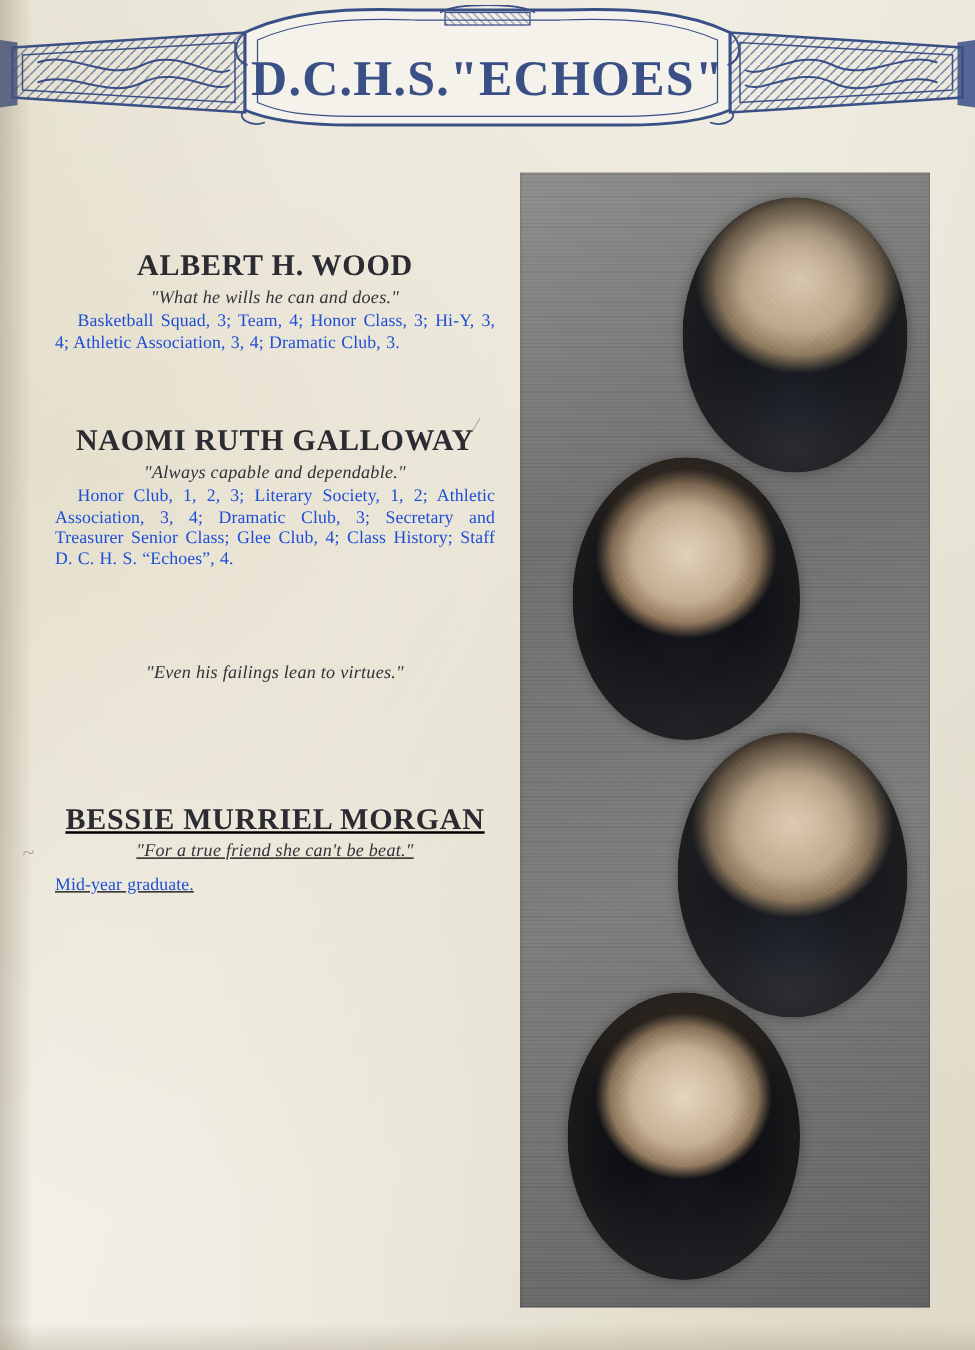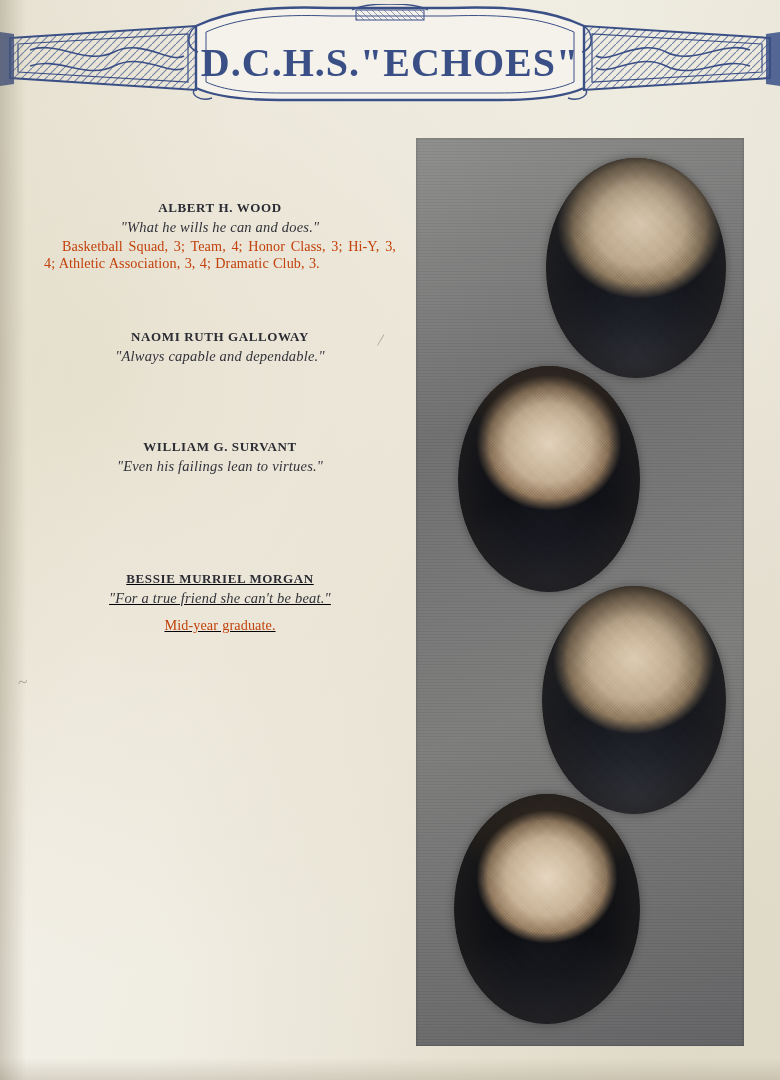--- a/index.html
+++ b/index.html
@@ -50,47 +50,46 @@
   
   .entries {
     position: absolute;
     left: 44px;
     top: 200px;
     width: 352px;
   }
   .entry { margin-bottom: 58px; }
   .entry-name {
     text-align: center;
-    font-size: 13px;
+    font-size: 24px;
     letter-spacing: 0.6px;
     font-weight: bold;
     color: #2b2b33;
     font-family: "Liberation Serif", serif;
     margin-bottom: 3px;
     white-space: nowrap;
   }
   .entry-motto {
     text-align: center;
     font-style: italic;
     font-size: 14.5px;
     color: #32323a;
     margin-bottom: 2px;
     letter-spacing: 0.2px;
   }
   .entry-activities {
     font-size: 14.2px;
     line-height: 1.17;
-    color: #c2410c;
+    color: #1d4ed8;
     text-align: justify;
     text-indent: 18px;
     letter-spacing: 0.1px;
     word-spacing: 0.6px;
   }
   .entry-activities.centered {
-    text-align: center;
     text-indent: 0;
     margin-top: 10px;
   }
 
   
   #entry-0 { margin-top: 0; }
   #entry-1 { margin-top: 56px; }
   #entry-2 { margin-top: 74px; }
   #entry-3 { margin-top: 96px; text-decoration: underline; }
 
@@ -231,24 +230,24 @@
 
   <div class="entry" id="entry-0">
     <div class="entry-name">ALBERT H. WOOD</div>
     <div class="entry-motto">"What he wills he can and does."</div>
     <div class="entry-activities">Basketball Squad, 3; Team, 4; Honor Class, 3; Hi-Y, 3, 4; Athletic Association, 3, 4; Dramatic Club, 3.</div>
   </div>
 
   <div class="entry" id="entry-1">
     <div class="entry-name">NAOMI RUTH GALLOWAY</div>
     <div class="entry-motto">"Always capable and dependable."</div>
+    <div class="entry-activities">Honor Club, 1, 2, 3; Literary Society, 1, 2; Athletic Association, 3, 4; Dramatic Club, 3; Secretary and Treasurer Senior Class; Glee Club, 4; Class History; Staff D. C. H. S. “Echoes”, 4.</div>
   </div>
 
   <div class="entry" id="entry-2">
-    <div class="entry-name">WILLIAM G. SURVANT</div>
     <div class="entry-motto">"Even his failings lean to virtues."</div>
   </div>
 
   <div class="entry" id="entry-3">
     <div class="entry-name">BESSIE MURRIEL MORGAN</div>
     <div class="entry-motto">"For a true friend she can't be beat."</div>
     <div class="entry-activities centered">Mid-year graduate.</div>
   </div>
 
 </div>

